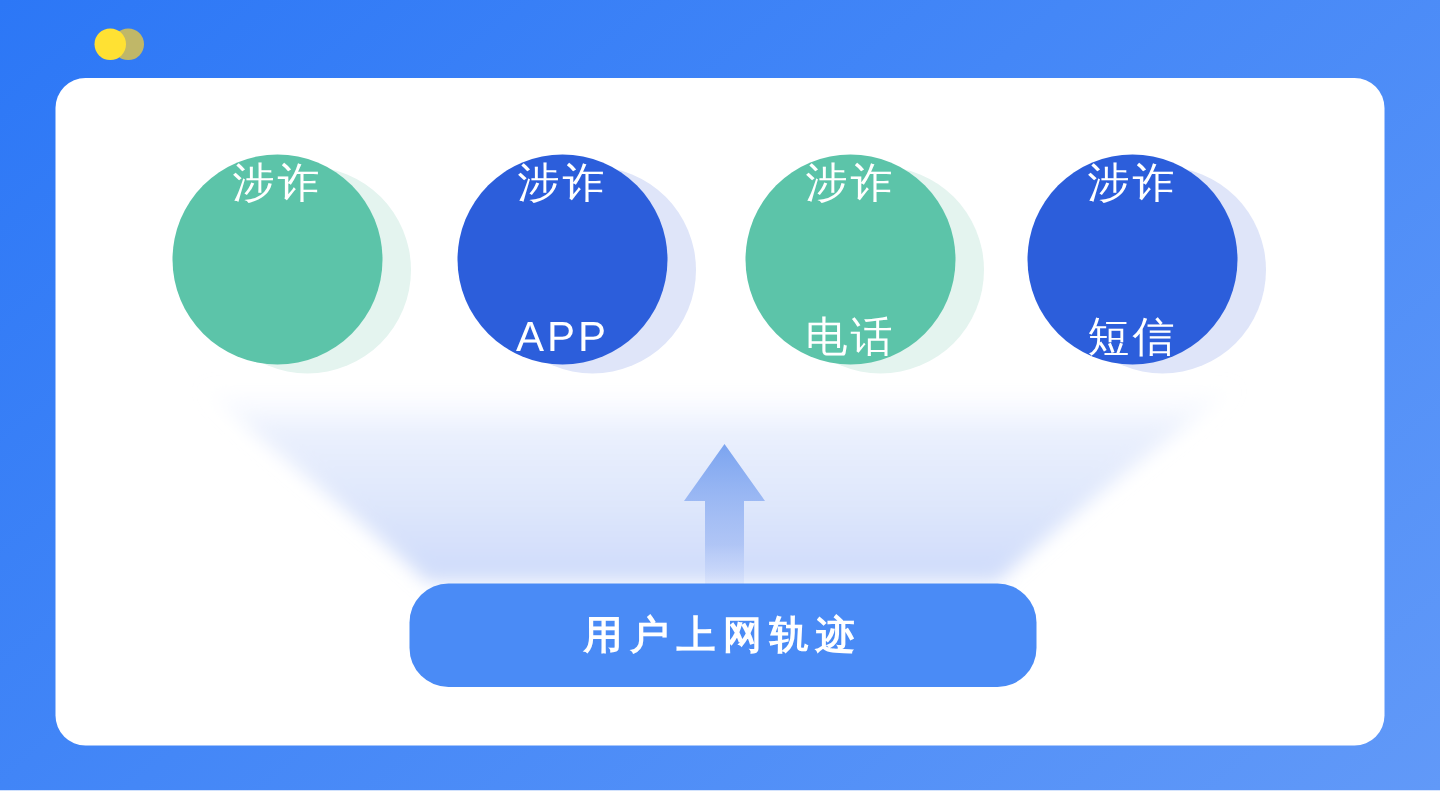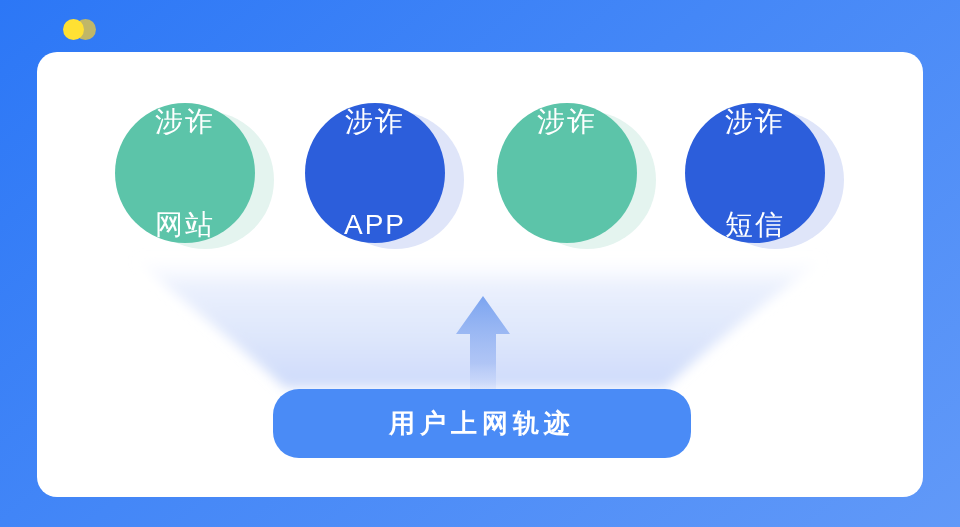--- a/index.html
+++ b/index.html
@@ -129,36 +129,36 @@
         </filter>
       </defs>
       <path d="M 96 206 L 790 206 C 740 240 672 295 628 336 L 248 336 C 204 295 136 240 96 206 Z" fill="url(#funnelGrad)" filter="url(#softBlur)"></path>
       <polygon points="446,244 419,282 433,282 433,340 459,340 459,282 473,282" fill="url(#arrowGrad)"></polygon>
     </svg>
 
     <div class="node node-1">
       <div class="node-shadow" style="background-color: rgb(228, 244, 239);"></div>
       <div class="node-circle" style="background-color: rgb(92, 196, 169);">
         <span>涉诈</span>
-        <span>网站</span>
       </div>
     </div>
 
     <div class="node node-2">
       <div class="node-shadow" style="background-color: rgb(223, 229, 249);"></div>
       <div class="node-circle" style="background-color: rgb(44, 94, 219);">
         <span>涉诈</span>
         <span>APP</span>
       </div>
     </div>
 
     <div class="node node-3">
       <div class="node-shadow" style="background-color: rgb(228, 244, 239);"></div>
       <div class="node-circle" style="background-color: rgb(92, 196, 169);">
         <span>涉诈</span>
+        <span>电话</span>
       </div>
     </div>
 
     <div class="node node-4">
       <div class="node-shadow" style="background-color: rgb(223, 229, 249);"></div>
       <div class="node-circle" style="background-color: rgb(44, 94, 219);">
         <span>涉诈</span>
         <span>短信</span>
       </div>
     </div>

